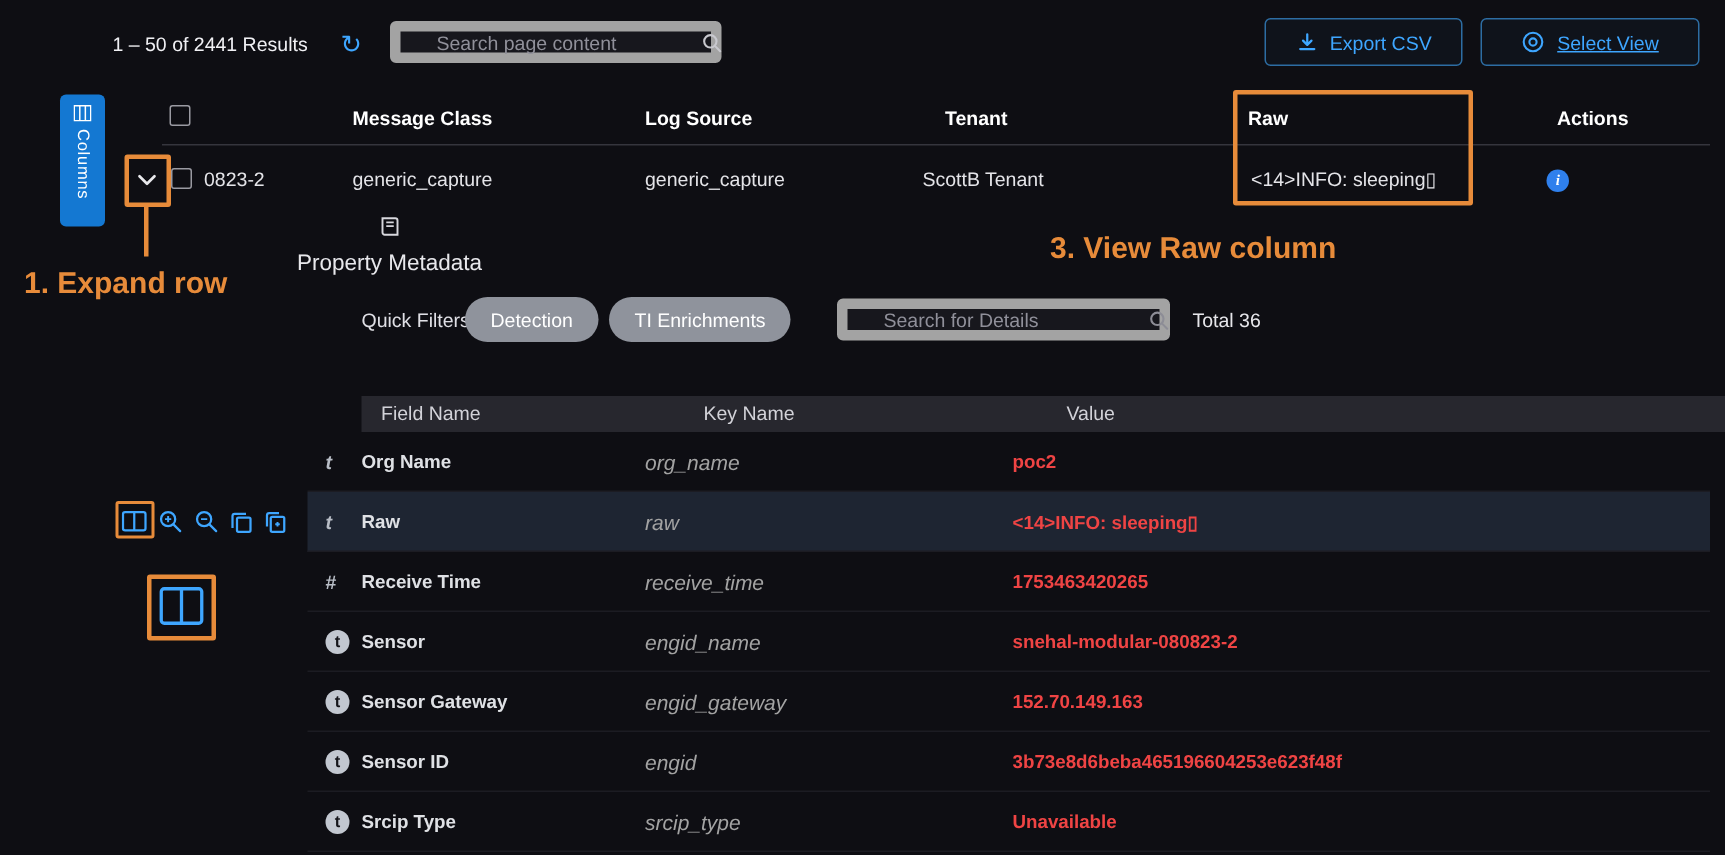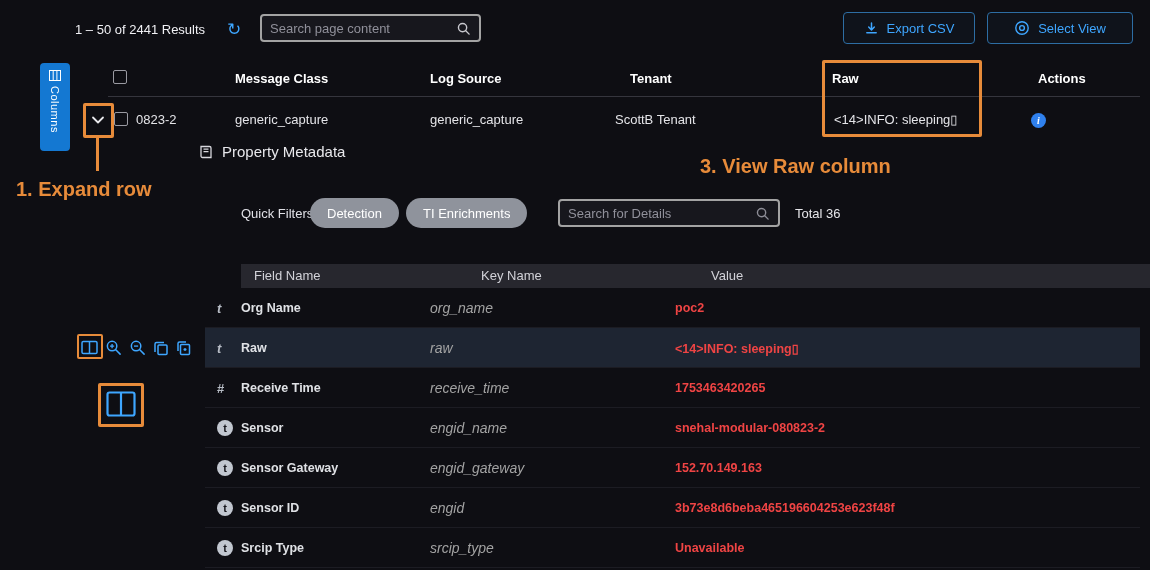--- a/index.html
+++ b/index.html
@@ -4,21 +4,21 @@
 <style>
   * { box-sizing: border-box; margin: 0; padding: 0; }
   html,body { background:#0e0e13; }
   body { font-family:"Liberation Sans", sans-serif; }
   .page { position:relative; width:1150px; height:570px; background:#0e0e13; overflow:hidden; }
   .abs { position:absolute; }
 
   
   .results { font-size:13px; color:#f0f0f4; }
   .refresh { color:#3ea6ff; font-size:17px; line-height:1; cursor:pointer; }
-  .search-box { display:flex; align-items:center; background:#17171d; border:2px solid #a3a3a3; border-radius:4px; padding:0 8px; }
+  .search-box { display:flex; align-items:center; background:#17171d; border:7px solid #a3a3a3; border-radius:4px; padding:0 24px; }
   .search-box input { flex:1; background:transparent; border:none; outline:none; color:#ddd; font-size:13px; }
   .search-box input::placeholder { color:#90909a; }
   .btn-blue { display:flex; align-items:center; justify-content:center; gap:8px; border:1px solid #2d6da3; border-radius:4px; background:rgba(18,28,42,0.35); color:#3ea6ff; font-size:13px; cursor:pointer; }
 
   
   .columns-tab { display:flex; flex-direction:column; align-items:center; gap:5px; padding-top:7px; background:#1478d2; border-radius:4px; cursor:pointer; }
   .columns-tab .vlabel { writing-mode:vertical-rl; color:#fff; font-size:11px; letter-spacing:0.5px; }
 
   
   .hdr { font-size:13px; font-weight:bold; color:#fff; }
@@ -74,21 +74,21 @@
 
   <div class="abs btn-blue" style="left:843px; top:12px; width:132px; height:32px;">
     <span style="display:flex;">
       <svg width="15" height="15" viewBox="0 0 16 16">
           <path d="M8 2v7M5 6.5L8 9.5 11 6.5M3 12.5h10" stroke="#3ea6ff" stroke-width="1.6" fill="none" stroke-linecap="round" stroke-linejoin="round"></path>
         </svg>
     </span>
     <span>Export CSV</span>
   </div>
 
-  <div class="abs btn-blue" style="left:987px; top:12px; width:146px; height:32px;">
+  <div class="abs btn-blue" style="left:987px; top:12px; width:146px; height:32px;text-decoration:underline;">
     <span style="display:flex;">
       <svg width="16" height="16" viewBox="0 0 16 16">
           <circle cx="8" cy="8" r="6.2" fill="none" stroke="#3ea6ff" stroke-width="1.4"></circle>
           <circle cx="8" cy="8" r="2.4" fill="none" stroke="#3ea6ff" stroke-width="1.4"></circle>
         </svg>
     </span>
     <span>Select View</span>
   </div>
 
   <div class="abs columns-tab" style="left:40px; top:63px; width:30px; height:88px;">
@@ -122,21 +122,21 @@
   <span class="abs cell" style="left:615px; top:112px;">ScottB Tenant</span>
   <span class="abs cell" style="left:834px; top:112px;">&lt;14&gt;INFO: sleeping▯</span>
   <span class="abs info-dot" style="left:1031px; top:113px;">i</span>
 
   <div class="obox" style="left:822px; top:60px; width:160px; height:77px;"></div>
   <div class="obox" style="left:83px; top:103px; width:31px; height:35px;"></div>
   <div class="oline" style="left:96px; top:138px; width:3px; height:33px;"></div>
   <span class="abs ann" style="left:16px; top:178px;">1. Expand row</span>
   <span class="abs ann" style="left:700px; top:155px;">3. View Raw column</span>
 
-  <div class="abs" style="left:198px; top:143px; display:flex; align-items:center; gap:8px;">
+  <div class="abs" style="left:198px; top:143px; display:flex; align-items:center; gap:8px;flex-direction:column;">
     <span style="display:flex;">
       <svg width="16" height="16" viewBox="0 0 16 16">
           <path d="M3 2.5h8.5A1.5 1.5 0 0 1 13 4v9.5H4.5A1.5 1.5 0 0 1 3 12V2.5z" fill="none" stroke="#d8d8de" stroke-width="1.3"></path>
           <path d="M5.5 5.2h5M5.5 7.7h5" stroke="#d8d8de" stroke-width="1.2"></path>
         </svg>
     </span>
     <span class="pm-title">Property Metadata</span>
   </div>
 
   <span class="abs qf-label" style="left:198px; top:206px;margin-left:43px;">Quick Filters :</span>
@@ -193,21 +193,21 @@
   <span class="abs tool" style="left:106px; top:391px;">
     <svg width="30" height="26" viewBox="0 0 30 26">
         <rect x="1.5" y="1.5" width="27" height="23" rx="2" fill="none" stroke="#3ea6ff" stroke-width="2.2"></rect>
         <line x1="15" y1="1.5" x2="15" y2="24.5" stroke="#3ea6ff" stroke-width="2.2"></line>
       </svg>
   </span>
   <div class="obox" style="left:98px; top:383px; width:46px; height:44px;"></div>
 
   <div class="dt-head">
     <span style="left:13px;">Field Name</span>
-    <span style="left:240px;text-align:center;">Key Name</span>
+    <span style="left:228px;text-align:center;">Key Name</span>
     <span style="left:470px;">Value</span>
   </div>
 
   <div class="dt-row" style="top:288px;">
     <span class="ficon fi-plain">t</span>
     <span class="fname">Org Name</span>
     <span class="kname">org_name</span>
     <span class="val">poc2</span>
   </div>
 

